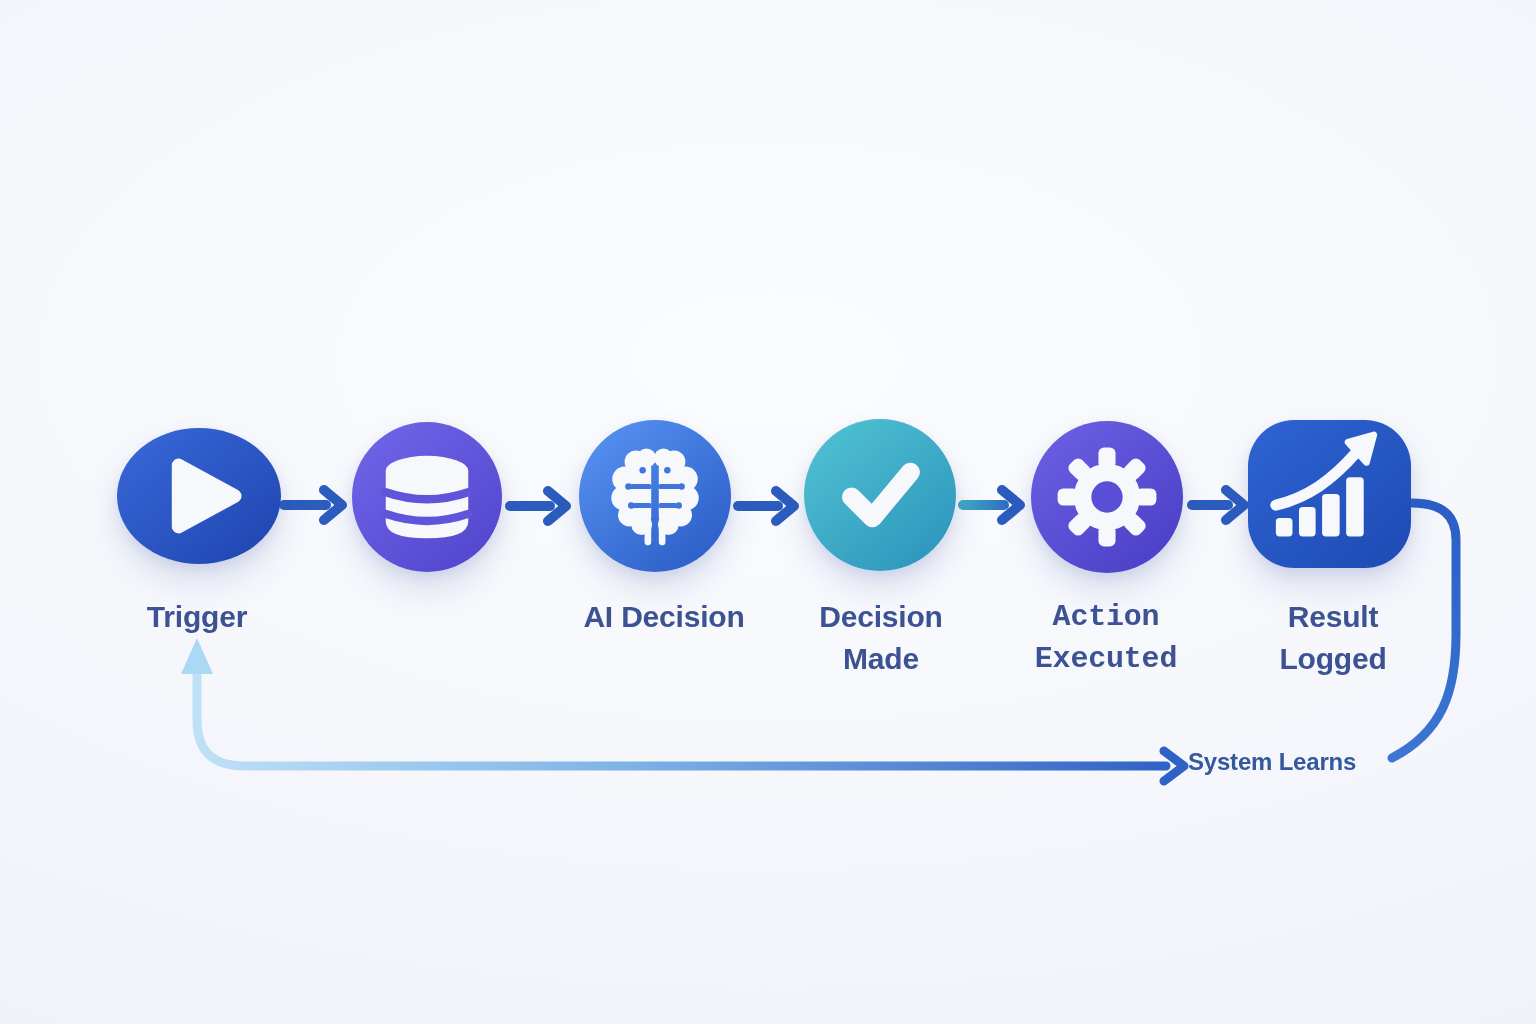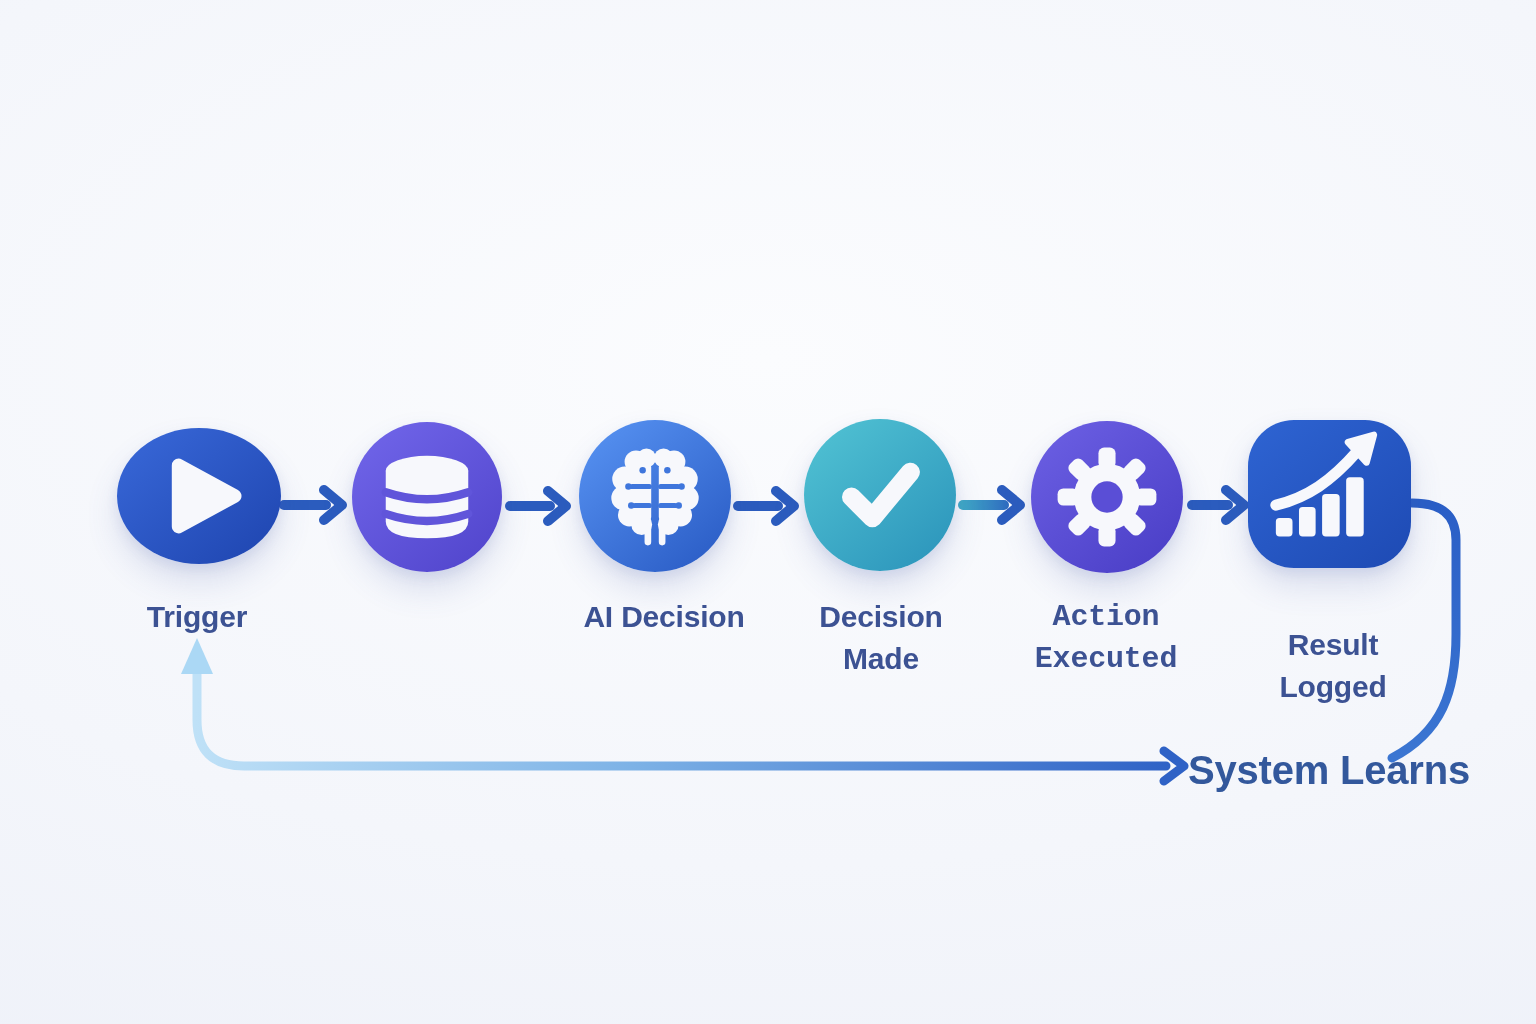--- a/index.html
+++ b/index.html
@@ -18,23 +18,23 @@
   .n3{left:579px;top:420px;width:152px;height:152px;border-radius:50%;}
   .n4{left:804px;top:419px;width:152px;height:152px;border-radius:50%;}
   .n5{left:1031px;top:421px;width:152px;height:152px;border-radius:50%;}
   .n6{left:1248px;top:420px;width:163px;height:148px;border-radius:46px;}
   .label{
     position:absolute;top:596px;width:224px;text-align:center;
     font-size:30px;font-weight:700;line-height:42px;letter-spacing:-.2px;
     color:var(--label-color,#3c5293);white-space:pre-line;
   }
   .l1{left:85px;}  .l2{left:317px;} .l3{left:552px;}
-  .l4{left:769px;} .l5{left:994px;font-family:Liberation Mono, monospace;} .l6{left:1221px;margin-top:28px;}
+  .l4{left:769px;} .l5{left:994px;font-family:Liberation Mono, monospace;} .l6{left:1221px;}
   .sys-label{
-    position:absolute;left:1188px;top:748px;font-size:40px;font-weight:700;
+    position:absolute;left:1188px;top:748px;font-size:24px;font-weight:700;
     letter-spacing:-.2px;color:#33589c;white-space:pre-line;
   }
   .overlay{position:absolute;left:0;top:0;pointer-events:none;}
   .ic{fill:var(--icon-color,#f7f8fc);}
   .ics{stroke:var(--icon-color,#f7f8fc);fill:none;}
   .arrow{stroke:var(--arrow-color,#2b5cbe);fill:none;stroke-linecap:round;stroke-linejoin:round;}
 </style>
 </head>
 <body>
 

